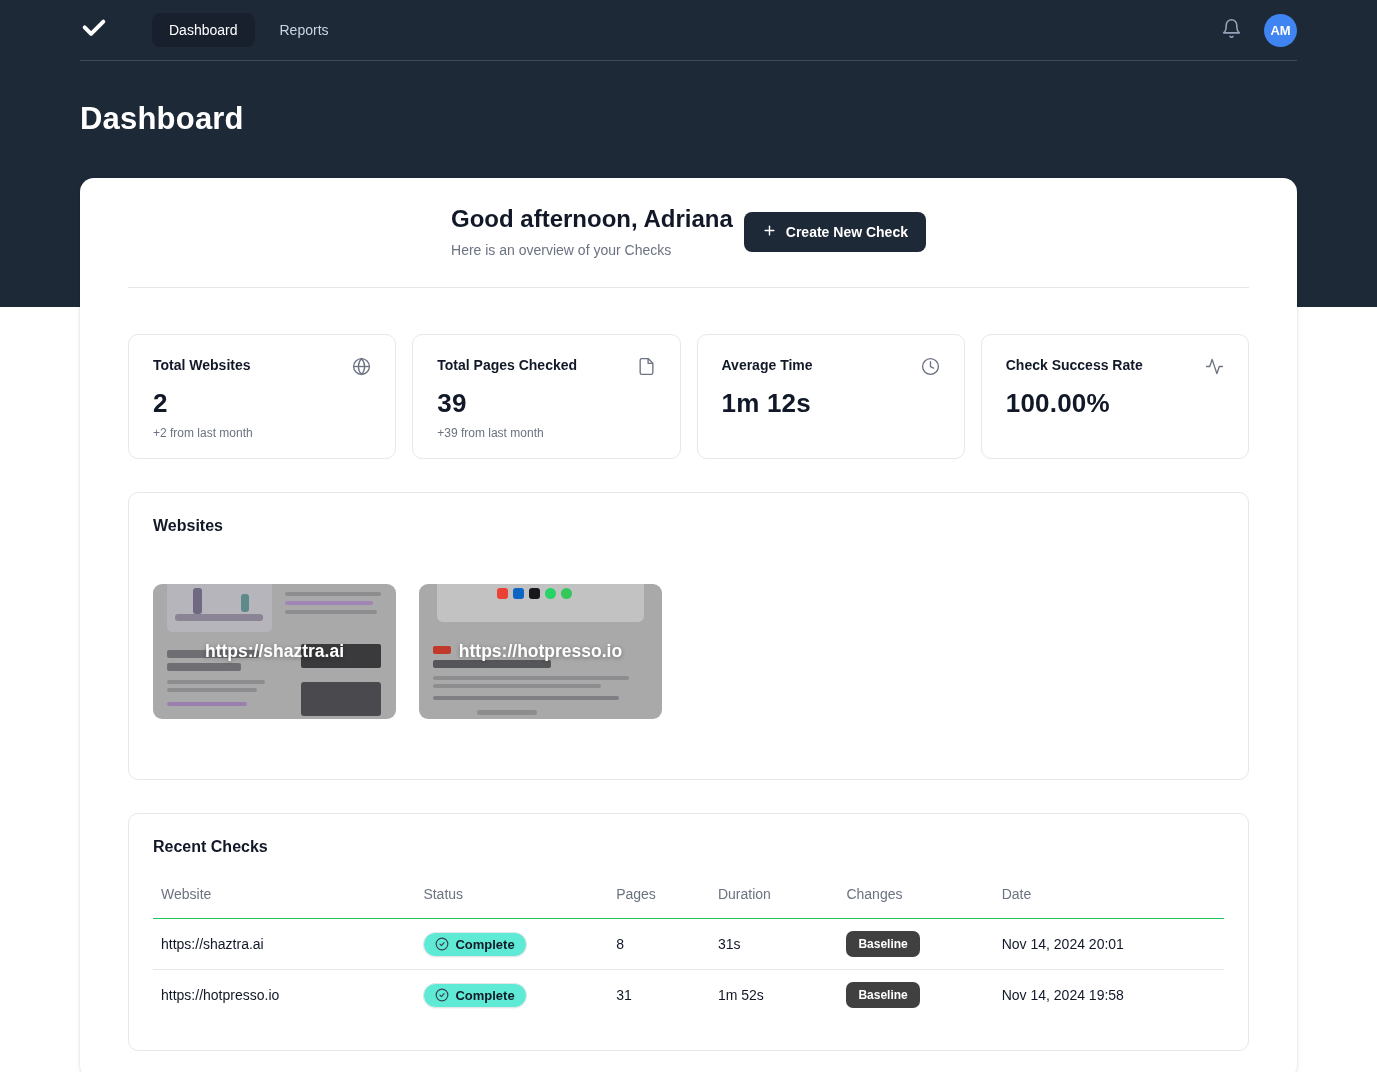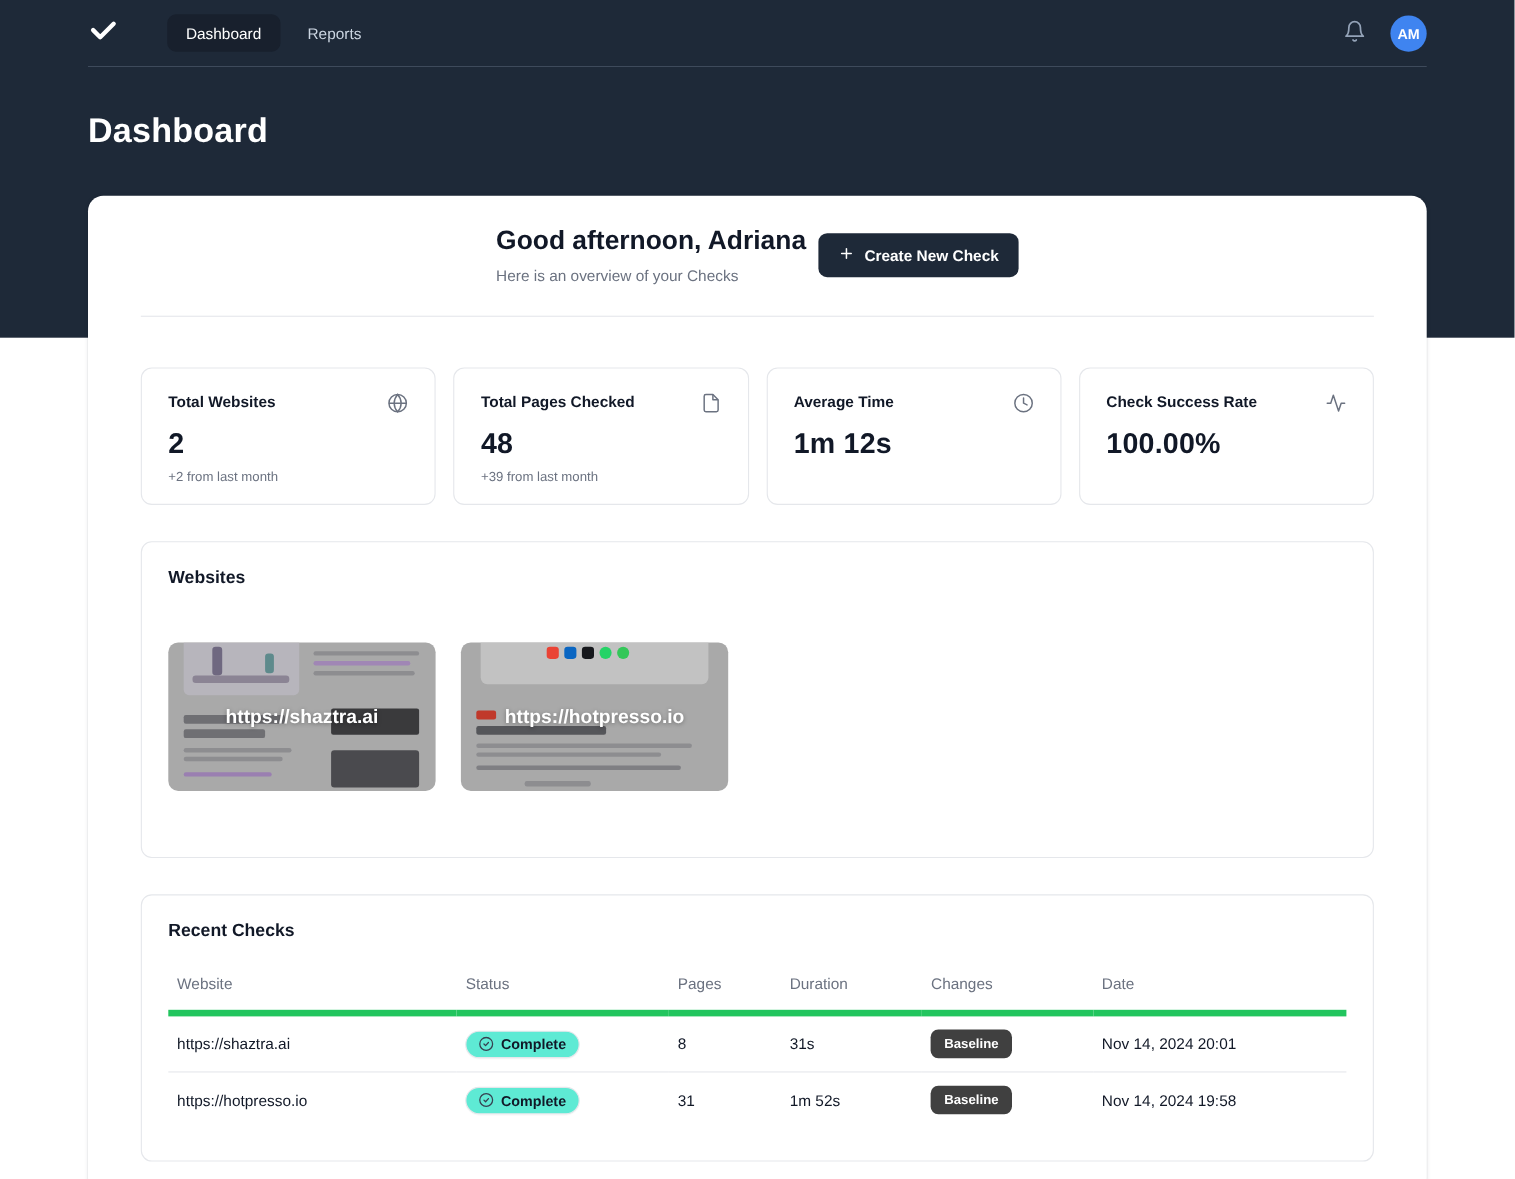--- a/index.html
+++ b/index.html
@@ -78,21 +78,21 @@
   .t2-head { left: 14px; top: 76px; width: 118px; height: 8px; background: #55565a; border-radius: 2px; }
   .t2-p1 { left: 14px; top: 92px; width: 196px; height: 4px; background: #8d8d90; border-radius: 2px; }
   .t2-p2 { left: 14px; top: 100px; width: 168px; height: 4px; background: #8d8d90; border-radius: 2px; }
   .t2-p3 { left: 14px; top: 112px; width: 186px; height: 4px; background: #7f7f83; border-radius: 2px; }
   .t2-f1 { left: 58px; top: 126px; width: 60px; height: 5px; background: #8d8d90; border-radius: 2px; }
 
   
   .checks-panel { padding-bottom: 30px; }
   table.checks { width: 100%; border-collapse: collapse; margin-top: 26px; }
   table.checks th { text-align: left; font-weight: 400; font-size: 14px; color: #6b7280;
-    padding: 4px 8px 16px; border-bottom: 6px solid #22c55e; }
+    padding: 4px 8px 16px; border-bottom: 1px solid #22c55e; }
   table.checks td { font-size: 14px; color: #111827; padding: 12px 8px; border-bottom: 1px solid #e5e7eb; }
   table.checks tr:last-child td { border-bottom: none; }
   .col-website { width: 24.5%; } .col-status { width: 18%; } .col-pages { width: 9.5%; }
   .col-duration { width: 12%; } .col-changes { width: 14.5%; } .col-date { width: auto; }
   .status-pill { display: inline-flex; align-items: center; gap: 6px; border: 1px solid #e5e7eb;
     border-radius: 999px; padding: 4px 11px; font-size: 13px; font-weight: 600; color: #111827;
     background: #5eead4; box-shadow: 0 1px 1px rgba(15,23,42,0.04); text-align: center; }
   .baseline-badge { display: inline-block; background: #404040; color: #ffffff; font-size: 12px;
     font-weight: 600; border-radius: 7px; padding: 6px 12px; }
 </style>
@@ -169,21 +169,21 @@
         <div class="stat-card">
           <div class="stat-head">
             <span class="stat-label">Total Pages Checked</span>
             <span class="stat-icon">
               <svg width="19" height="19" viewBox="0 0 24 24" fill="none" stroke="currentColor" stroke-width="1.7" stroke-linejoin="round">
                   <path d="M14 2H6a2 2 0 0 0-2 2v16a2 2 0 0 0 2 2h12a2 2 0 0 0 2-2V8z"></path>
                   <polyline points="14 2 14 8 20 8"></polyline>
                 </svg>
             </span>
           </div>
-          <div class="stat-value">48</div>
+          <div class="stat-value">39</div>
           <div class="stat-sub">+39 from last month</div>
         </div>
 
         <div class="stat-card">
           <div class="stat-head">
             <span class="stat-label">Average Time</span>
             <span class="stat-icon">
               <svg width="19" height="19" viewBox="0 0 24 24" fill="none" stroke="currentColor" stroke-width="1.7" stroke-linecap="round">
                   <circle cx="12" cy="12" r="10"></circle>
                   <polyline points="12 6 12 12 16 14"></polyline>

